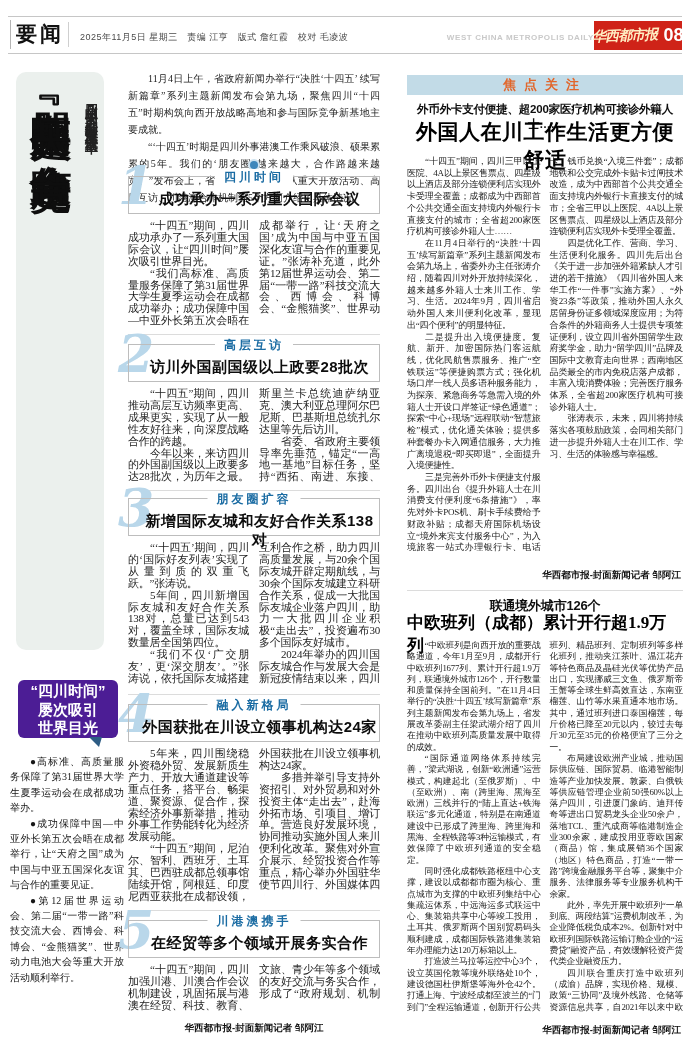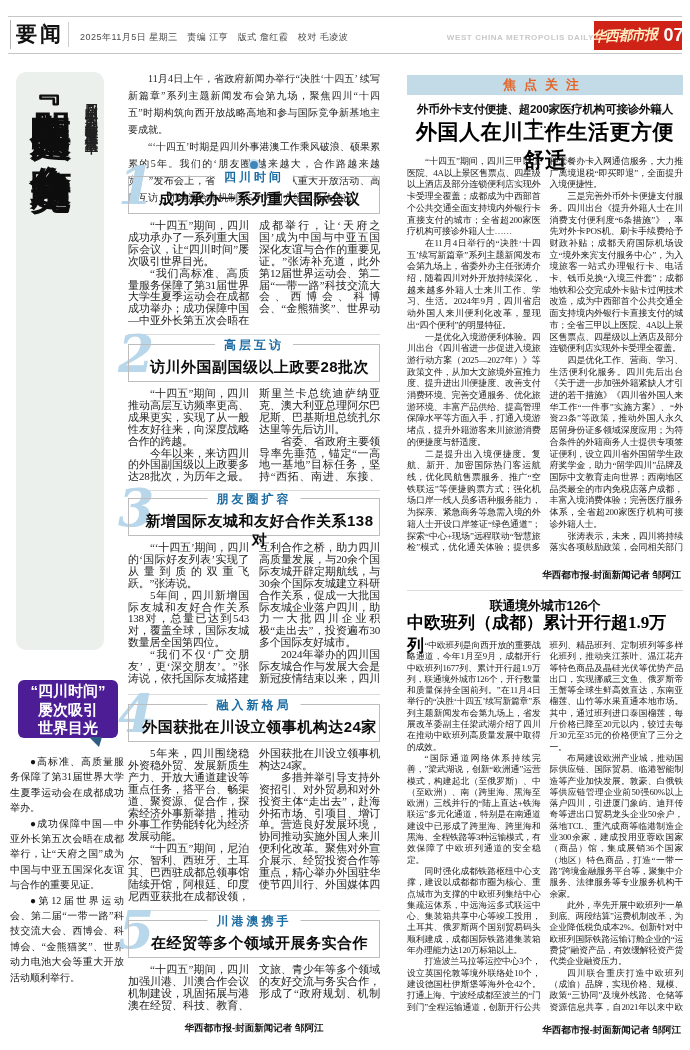--- a/index.html
+++ b/index.html
@@ -57,21 +57,21 @@
 <div class="page">
 
   <div class="hline" style="left:8px;top:16px;width:674px;"></div>
   <div class="vline" style="left:10px;top:20px;height:29px;"></div>
   <div class="sec-label-top">要闻</div>
   <div class="vline" style="left:68px;top:22px;height:25px;background:#cfcfcf;"></div>
   <div class="date-line">2025年11月5日 星期三　责编 江亨　版式 詹红霞　校对 毛凌波</div>
   <div class="mast-en">WEST CHINA METROPOLIS DAILY</div>
   <div class="mast-box">
     <span class="mast-cn">华西都市报</span>
-    <span class="mast-num">07</span>
+    <span class="mast-num">08</span>
   </div>
   <div class="hline" style="left:8px;top:53px;width:674px;"></div>
 
   <div class="head-panel"></div>
   <div class="vkicker">四川晒『十四五』期间外事港澳工作成绩单</div>
   <div class="vtitle">『朋友圈』越来越大　合作路越来越宽</div>
 
   <div class="callout">
     <div>“四川时间”</div>
     <div>屡次吸引</div>
@@ -160,21 +160,20 @@
     </div>
   </div>
   <div class="mid-byline">华西都市报-封面新闻记者 邹阿江</div>
 
   <div class="rt banner">焦点关注</div>
   <div class="rt kicker" style="top:102px;">外币外卡支付便捷、超200家医疗机构可接诊外籍人士……</div>
   <div class="rt big-head" style="top:118px;">外国人在川工作生活更方便舒适</div>
   <div class="rt col-body" style="top:156px;height:408px;">
     <p>“十四五”期间，四川三甲以上医院、4A以上景区售票点、四星级以上酒店及部分连锁便利店实现外卡受理全覆盖；成都成为中西部首个公共交通全面支持境内外银行卡直接支付的城市；全省超200家医疗机构可接诊外籍人士……</p>
     <p>在11月4日举行的“决胜‘十四五’续写新篇章”系列主题新闻发布会第九场上，省委外办主任张涛介绍，随着四川对外开放持续深化，越来越多外籍人士来川工作、学习、生活。2024年9月，四川省启动外国人来川便利化改革，显现出“四个便利”的明显特征。</p>
-    <p>一是优化入境游便利体验。四川出台《四川省进一步促进入境旅游行动方案（2025—2027年）》等政策文件，从加大文旅境外宣推力度、提升进出川便捷度、改善支付消费环境、完善交通服务、优化旅游环境、丰富产品供给、提高管理保障水平等方面入手，打通入境游堵点，提升外籍游客来川旅游消费的便捷度与舒适度。</p>
     <p>二是提升出入境便捷度。复航、新开、加密国际热门客运航线，优化民航售票服务、推广“空铁联运”等便捷购票方式；强化机场口岸一线人员多语种服务能力，为探亲、紧急商务等急需入境的外籍人士开设口岸签证“绿色通道”；探索“中心+现场”远程联动“智慧旅检”模式，优化通关体验；提供多种套餐办卡入网通信服务，大力推广离境退税“即买即退”，全面提升入境便捷性。</p>
     <p>三是完善外币外卡便捷支付服务。四川出台《提升外籍人士在川消费支付便利度“6条措施”》，率先对外卡POS机、刷卡手续费给予财政补贴；成都天府国际机场设立“境外来宾支付服务中心”，为入境旅客一站式办理银行卡、电话卡、钱币兑换“入境三件套”；成都地铁和公交完成外卡贴卡过闸技术改造，成为中西部首个公共交通全面支持境内外银行卡直接支付的城市；全省三甲以上医院、4A以上景区售票点、四星级以上酒店及部分连锁便利店实现外卡受理全覆盖。</p>
     <p>四是优化工作、营商、学习、生活便利化服务。四川先后出台《关于进一步加强外籍紧缺人才引进的若干措施》《四川省外国人来华工作“一件事”实施方案》、“外资23条”等政策，推动外国人永久居留身份证多领域深度应用；为符合条件的外籍商务人士提供专项签证便利，设立四川省外国留学生政府奖学金，助力“留学四川”品牌及国际中文教育走向世界；西南地区品类最全的市内免税店落户成都，丰富入境消费体验；完善医疗服务体系，全省超200家医疗机构可接诊外籍人士。</p>
     <p>张涛表示，未来，四川将持续落实各项鼓励政策，会同相关部门进一步提升外籍人士在川工作、学习、生活的体验感与幸福感。</p>
   </div>
   <div class="rt rt-byline" style="top:569px;">华西都市报-封面新闻记者 邹阿江</div>
 
   <div class="hline" style="left:407px;top:590px;width:276px;background:#dcdcdc;"></div>
 
   <div class="rt kicker" style="top:597px;font-size:13px;">联通境外城市126个</div>

